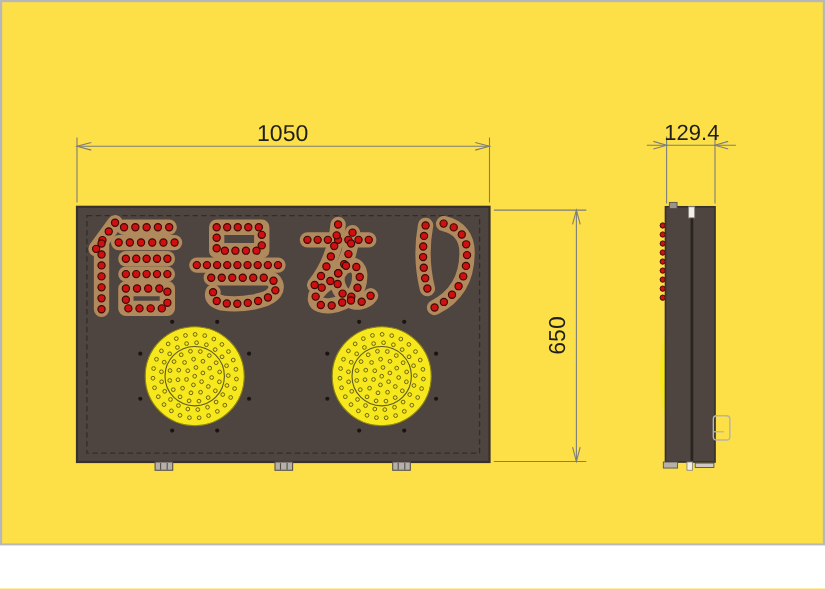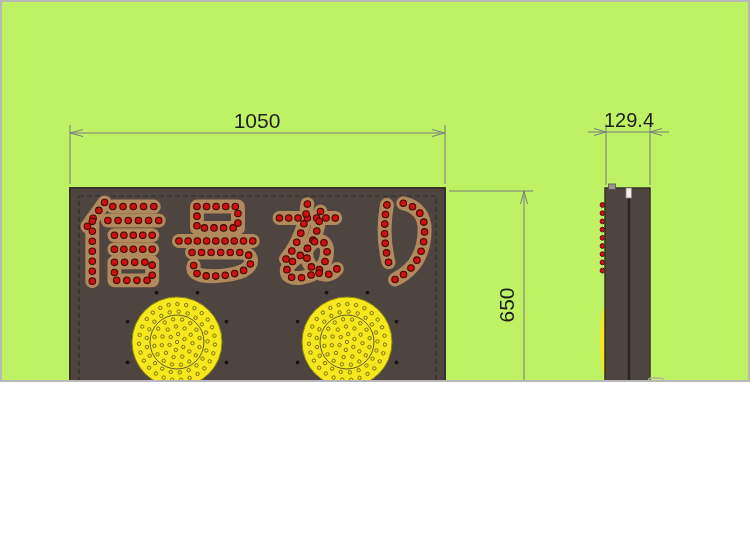--- a/index.html
+++ b/index.html
@@ -1,19 +1,19 @@
 <!DOCTYPE html>
 <html><head>
 <meta charset="utf-8">
 <style>
   html,body{margin:0;padding:0;background:#ffffff;}
   .canvas{
     position:relative;
-    width:750px;height:382px;
-    background:#bef264;
+    width:750px;height:496px;
+    background:#fde047;
     border:2px solid #b8b8b8;
     box-sizing:border-box;
     font-family:"Liberation Sans", sans-serif;
     overflow:hidden;
   }
   svg{display:block;}
   text.dim{
     font-family:"Liberation Sans", sans-serif;
     font-size:21px;
     fill:#1e1e1e;

